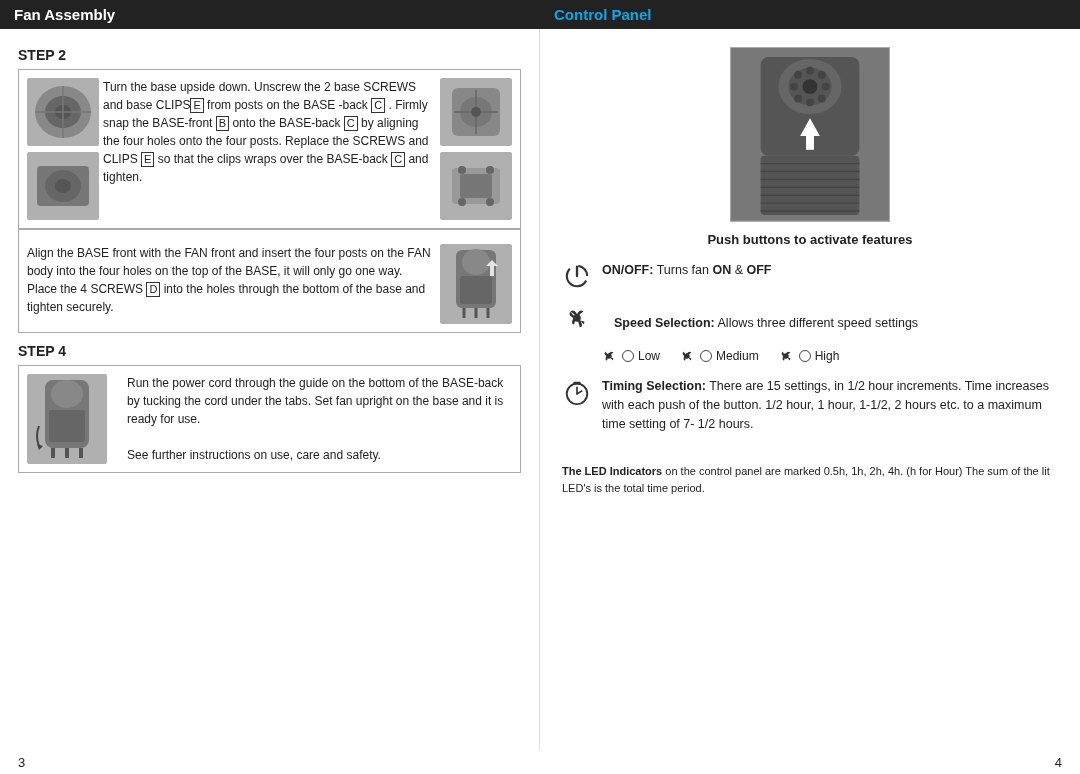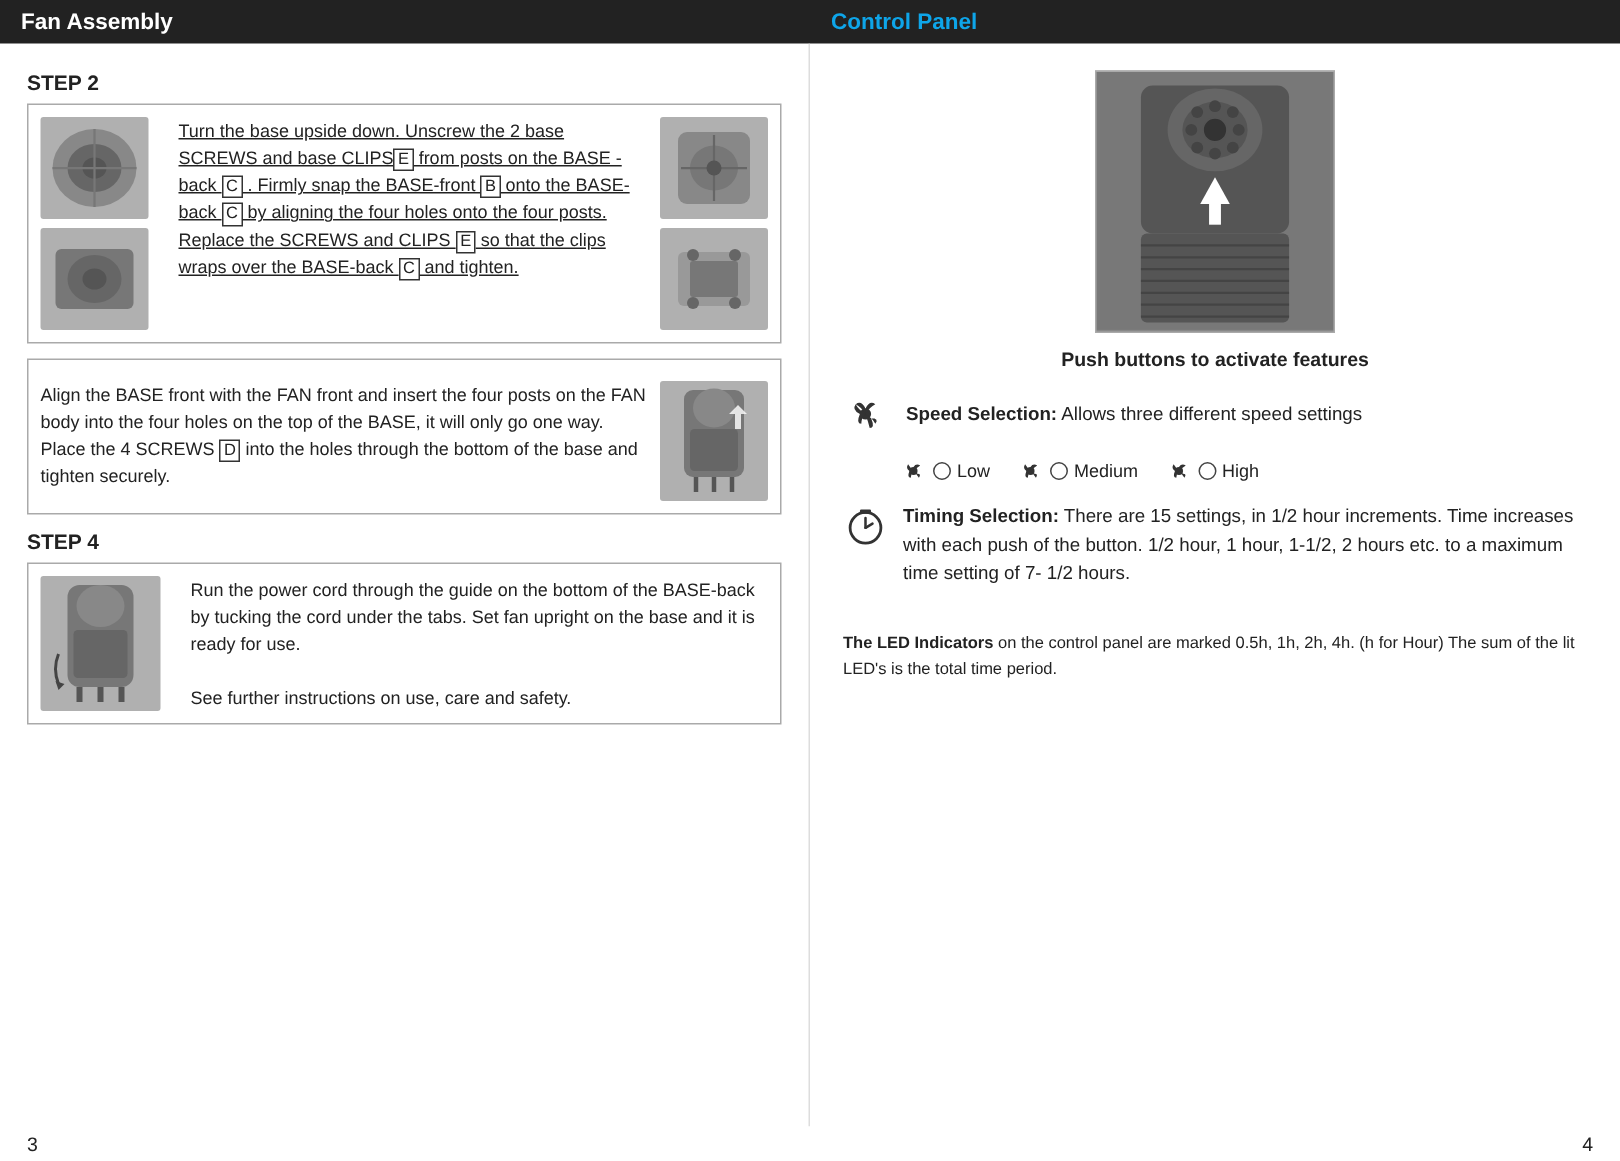--- a/index.html
+++ b/index.html
@@ -92,24 +92,22 @@
       border: 1px solid #333;
       padding: 0 2px;
       font-size: 11px;
       line-height: 1.2;
     }
 
     
     .step2-box {
       border: 1px solid #aaa;
       padding: 8px;
-      margin-bottom: 10px;
-      display: flex;
-      gap: 20px;
-      text-decoration: underline;
+      display: flex;
+      gap: 4px;
     }
     .step2-left-imgs {
       display: flex;
       flex-direction: column;
       gap: 6px;
       flex-shrink: 0;
     }
     .step2-right-imgs {
       display: flex;
       flex-direction: column;
@@ -379,23 +377,35 @@
           <line x1="30" y1="166" x2="130" y2="166" stroke="#444" stroke-width="1.5"></line>
 
           <polygon points="80,72 90,90 70,90" fill="white"></polygon>
           <rect x="76" y="90" width="8" height="14" fill="white"></rect>
         </svg>
       </div>
     </div>
 
     <div class="push-buttons-label">Push buttons to activate features</div>
 
+    <div class="control-item">
+      <div class="control-icon">
+        <svg class="power-icon-svg" viewBox="0 0 28 28">
+          <circle cx="14" cy="14" r="11" fill="none" stroke="#333" stroke-width="2.2" stroke-dasharray="38 10" stroke-dashoffset="-5"></circle>
+          <line x1="14" y1="4" x2="14" y2="14" stroke="#333" stroke-width="2.5" stroke-linecap="round"></line>
+        </svg>
+      </div>
+      <div class="control-text">
+        <strong>ON/OFF:</strong>
+        <span> Turns fan </span><strong>ON</strong><span> &amp; </span><strong>OFF</strong>
+      </div>
+    </div>
 
     <div class="control-item" style="flex-direction:column; align-items:flex-start;">
-      <div style="display:flex; align-items:center; gap:12px;">
+      <div style="display:flex; align-items:flex-end; gap:22px;">
         <div class="control-icon">
           <svg class="speed-icon-svg" viewBox="0 0 30 30">
 
             <circle cx="15" cy="15" r="4" fill="#333"></circle>
             <path d="M15 11 Q18 5 22 8 Q18 10 15 15" fill="#333"></path>
             <path d="M11 15 Q5 12 8 8 Q10 12 15 15" fill="#333"></path>
             <path d="M19 18 Q25 18 22 22 Q20 18 15 15" fill="#333"></path>
             <path d="M11 15 Q8 22 12 22 Q12 18 15 15" fill="#333"></path>
             <path d="M19 18 Q22 25 18 25 Q17 21 15 15" fill="#333"></path>
             <path d="M15 11 Q12 5 8 8 Q12 10 15 15" fill="#333"></path>

